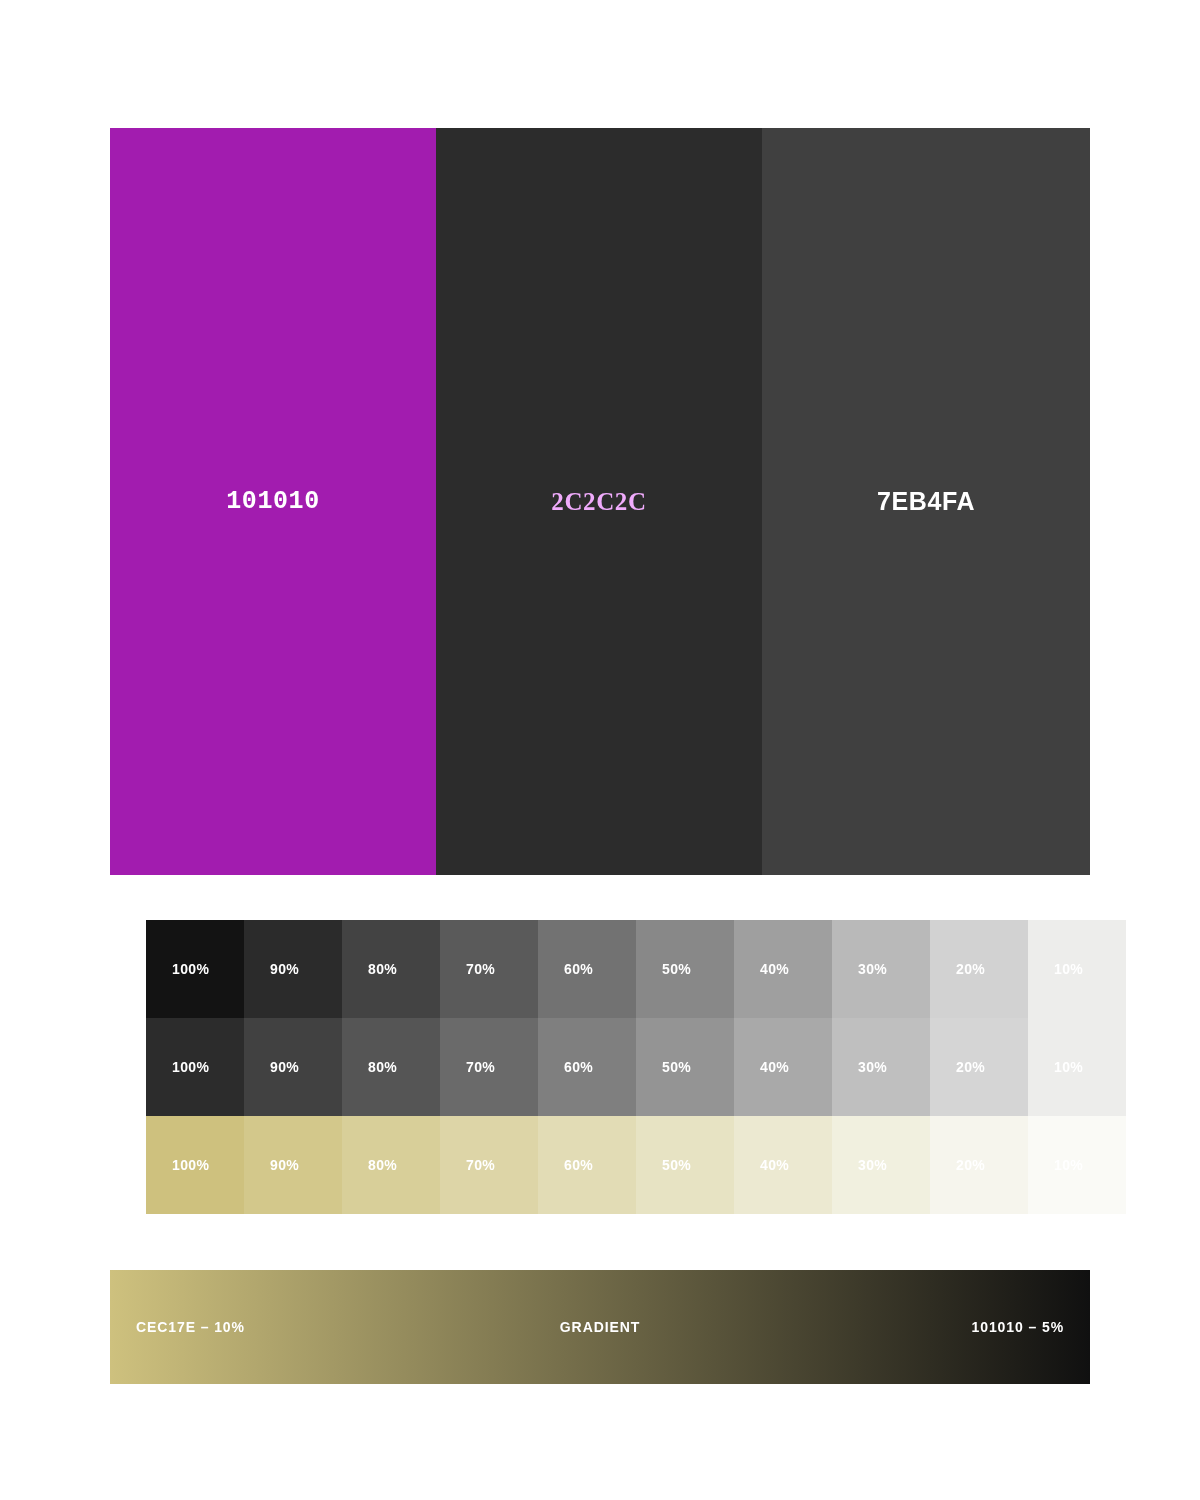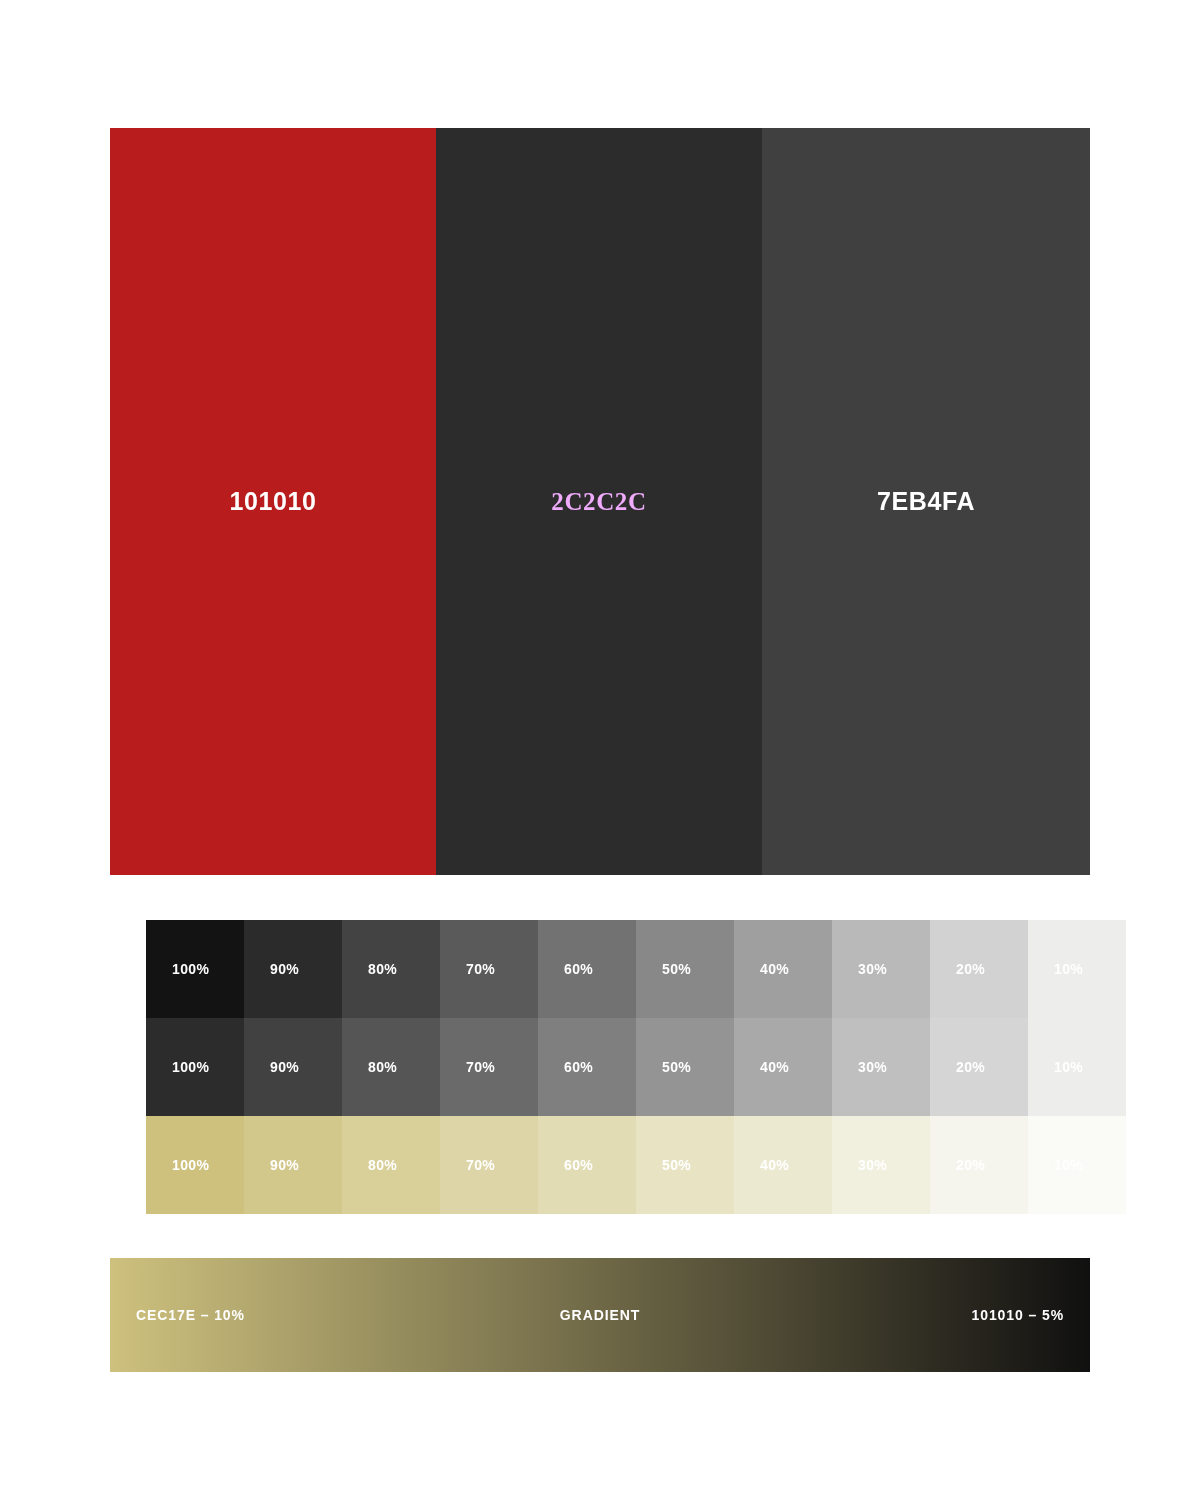--- a/index.html
+++ b/index.html
@@ -152,21 +152,21 @@
     white-space: nowrap;
     user-select: none;
   }
 </style>
 </head>
 <body style="background-color: rgb(255, 255, 255);">
 
 <div class="board">
 
   <div class="main-swatches">
-    <div class="main-swatch s1" style="background-color: #b91c1c;">
+    <div class="main-swatch s1" style="background-color: #a21caf; font-family: Liberation Mono, monospace;">
       <span class="main-swatch-label" style="color: rgb(255, 255, 255);">101010</span>
     </div>
     <div class="main-swatch s2" style="background-color: rgb(44, 44, 44);">
       <span class="main-swatch-label" style="color: #f0abfc; font-family: Liberation Serif, serif;">2C2C2C</span>
     </div>
     <div class="main-swatch s3" style="background-color: #404040;">
       <span class="main-swatch-label" style="color: rgb(255, 255, 255);">7EB4FA</span>
     </div>
   </div>
 
@@ -266,21 +266,21 @@
       <div class="tint-cell noise" style="background-color: rgb(246, 245, 237);">
           <span class="tint-label">20%</span>
         </div>
       <div class="tint-cell noise" style="background-color: rgb(250, 250, 246);">
           <span class="tint-label">10%</span>
         </div>
     </div>
 
   </div>
 
-  <div class="gradient-bar" style="background: linear-gradient(90deg, rgb(206, 193, 126) 0%, rgb(16, 16, 16) 100%);">
+  <div class="gradient-bar" style="background: linear-gradient(90deg, rgb(206, 193, 126) 0%, rgb(16, 16, 16) 100%); margin-top: 12px;">
     <div class="grad-seg left">
       <span class="grad-label" style="color: rgb(255, 255, 255);">CEC17E – 10%</span>
     </div>
     <div class="grad-seg center">
       <span class="grad-label" style="color: rgb(255, 255, 255);">GRADIENT</span>
     </div>
     <div class="grad-seg right">
       <span class="grad-label" style="color: rgb(255, 255, 255);">101010 – 5%</span>
     </div>
   </div>

